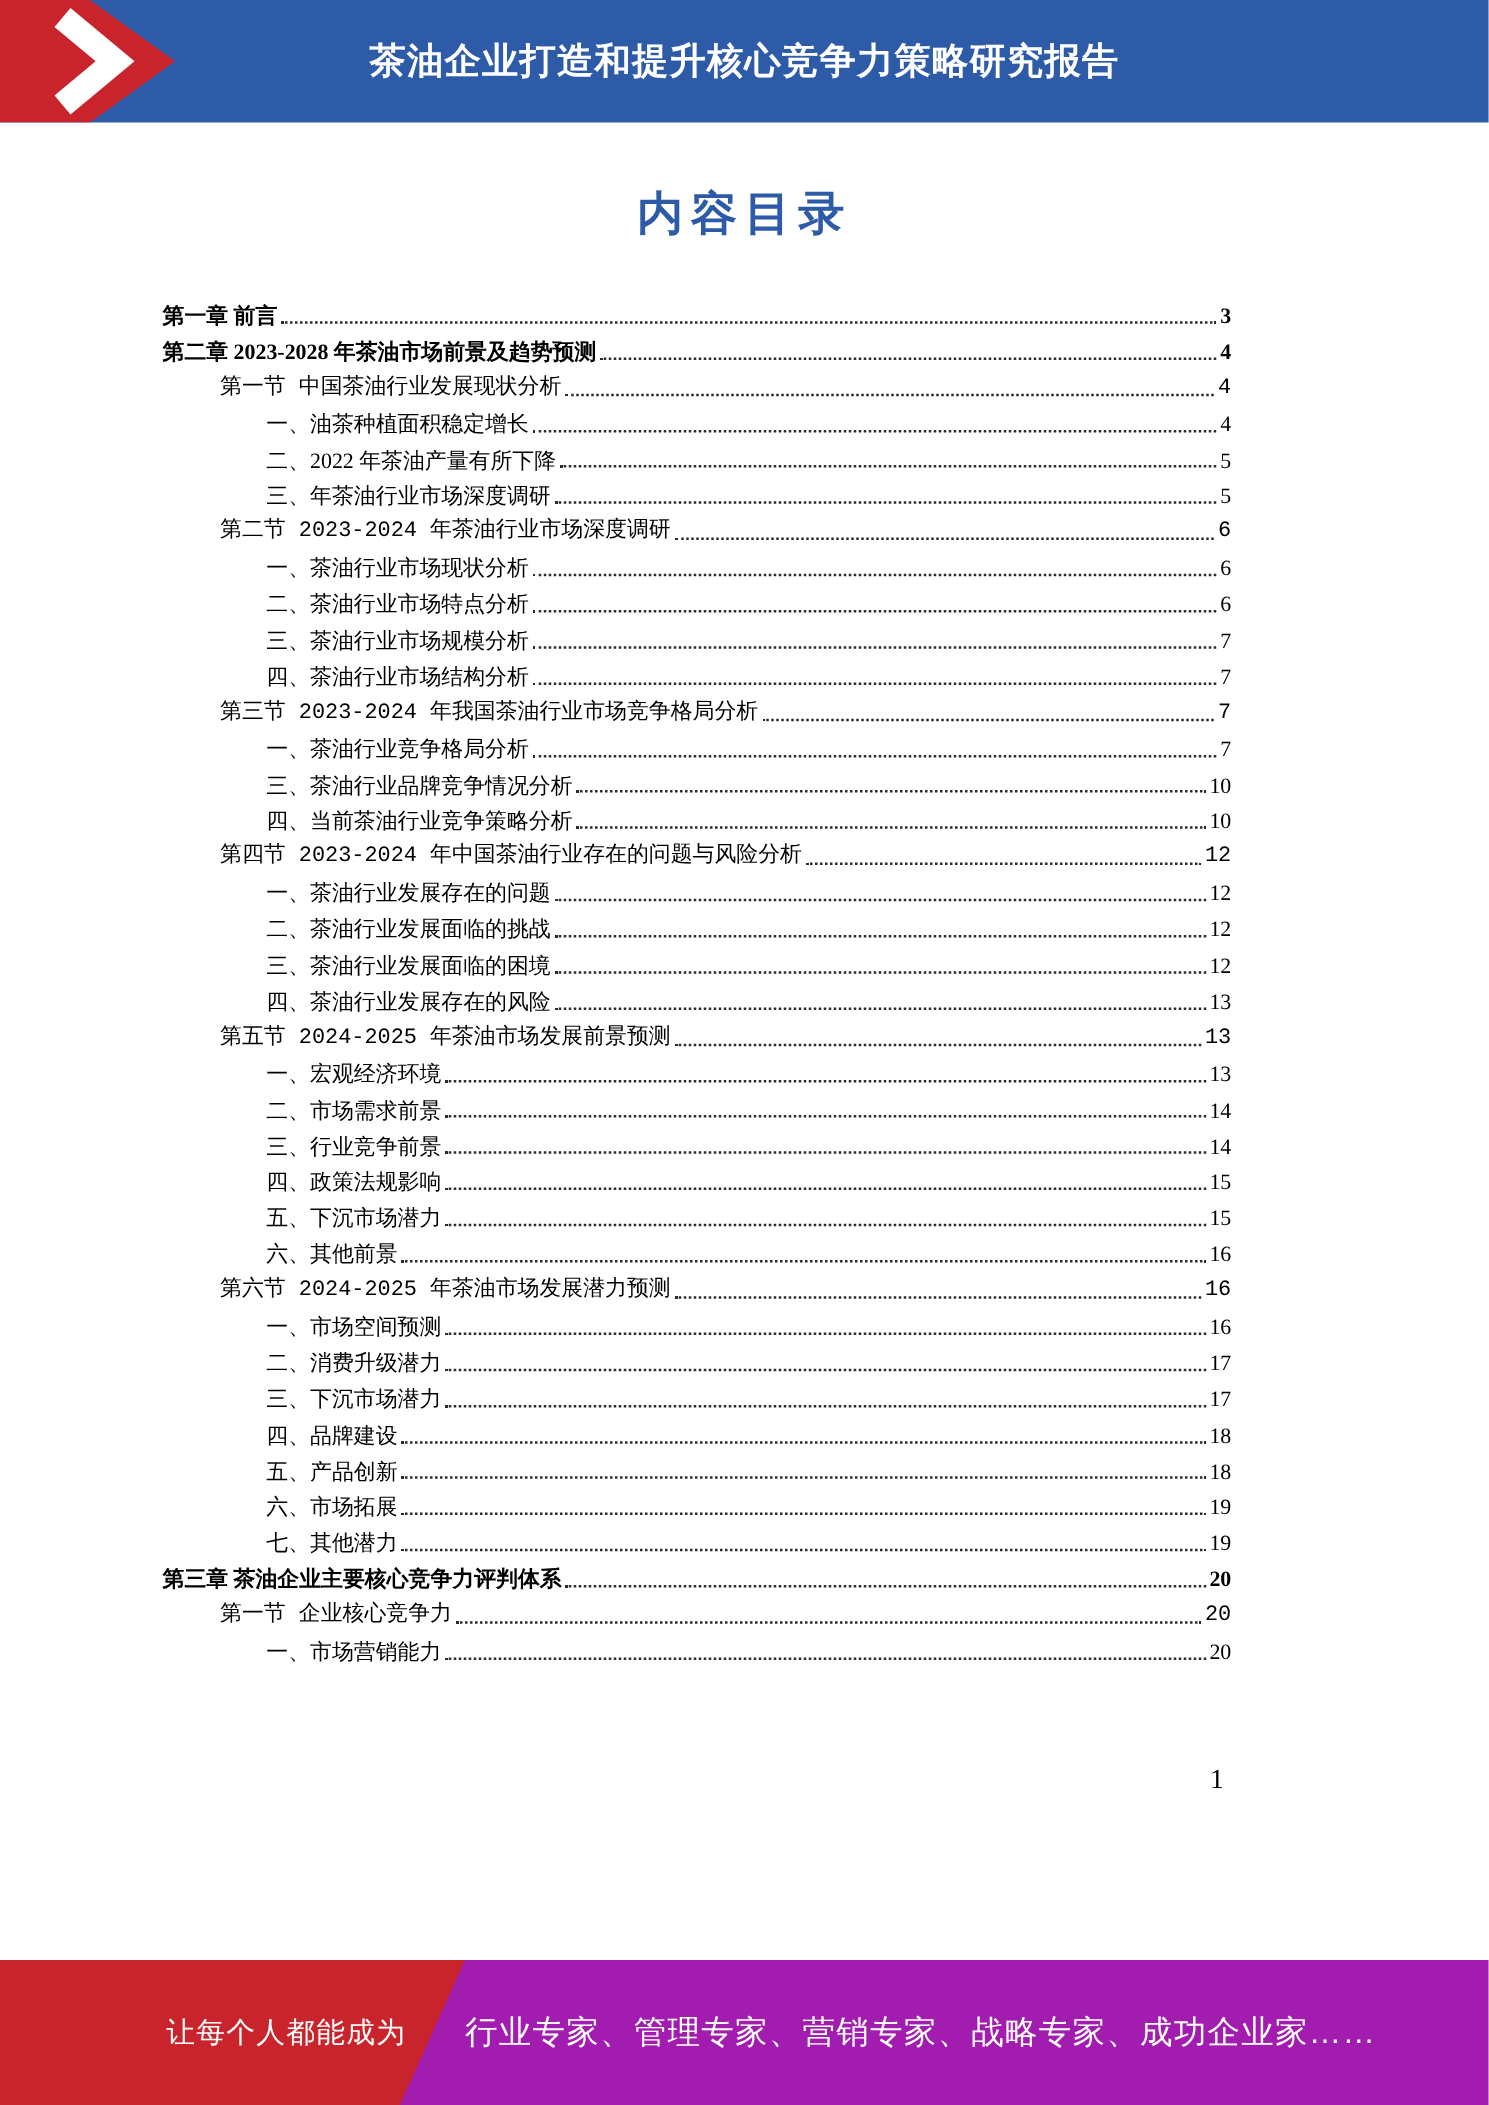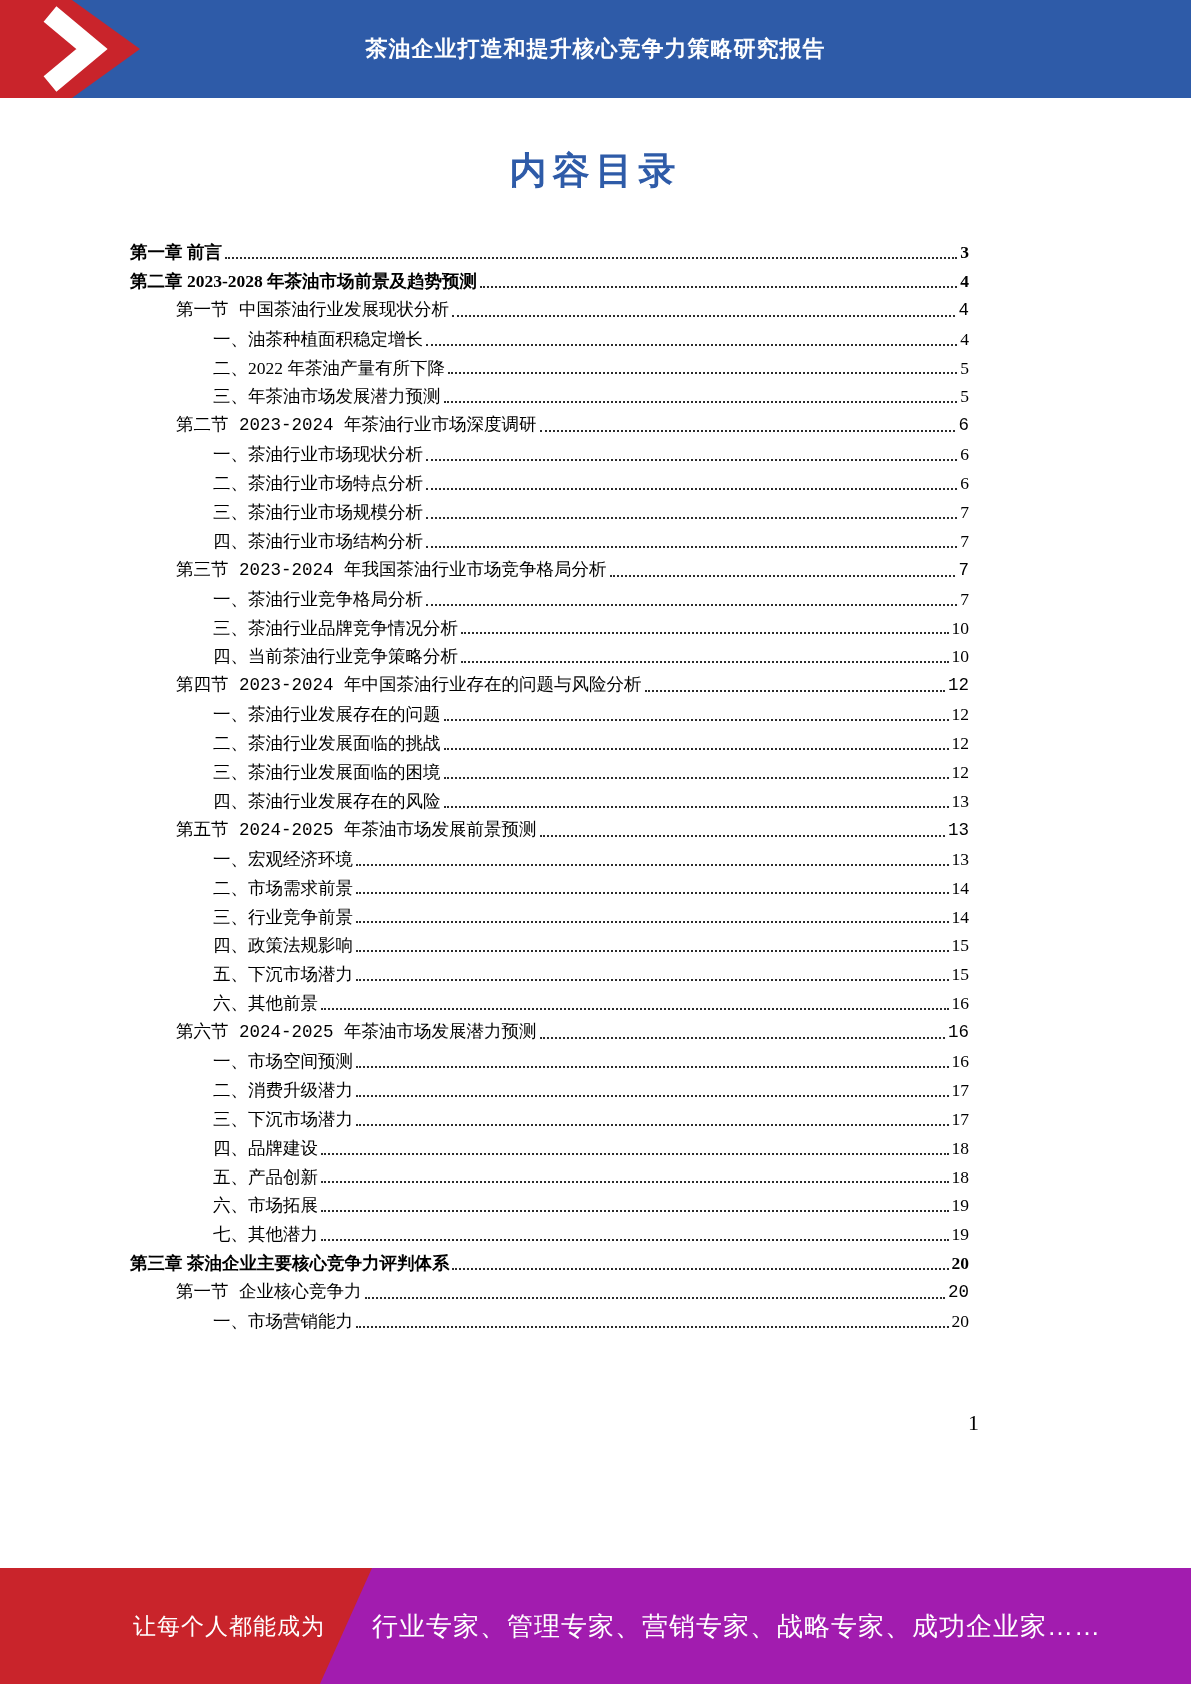--- a/index.html
+++ b/index.html
@@ -21,39 +21,39 @@
     position: absolute; left: 0; top: 0;
     width: 142px; height: 98px; display: block;
   }
   .header-title {
     position: absolute; left: 0; top: 0;
     width: 100%; height: 98px;
     display: flex; align-items: center; justify-content: center;
     color: #ffffff;
     font-family: "Liberation Sans", sans-serif;
     font-weight: bold;
-    font-size: 22px;
+    font-size: 29px;
     letter-spacing: 1px;
   }
 
   
   .toc-title {
     position: absolute; top: 146px; left: 0;
     width: 100%;
     text-align: center;
     color: #2e5ba8;
     font-weight: bold;
     font-size: 37px;
     letter-spacing: 6px;
   }
 
   
   .toc-list {
     position: absolute;
-    top: 235px; left: 130px; right: 222px;
+    top: 235px; left: 130px; right: 206px;
   }
   .toc-row {
     display: flex;
     align-items: flex-end;
     height: 28.9px;
     font-size: 17.5px;
     color: #000000;
     line-height: 1.25;
   }
   .toc-row.lvl-chapter { font-weight: bold; }
@@ -145,21 +145,21 @@
     <span class="toc-page">4</span>
   </div>
 
   <div class="toc-row lvl-item">
     <span class="toc-label">二、2022 年茶油产量有所下降</span>
     <span class="toc-dots"></span>
     <span class="toc-page">5</span>
   </div>
 
   <div class="toc-row lvl-item">
-    <span class="toc-label">三、年茶油市场发展潜力预测</span>
+    <span class="toc-label">三、年茶油行业市场深度调研</span>
     <span class="toc-dots"></span>
     <span class="toc-page">5</span>
   </div>
 
   <div class="toc-row lvl-section">
     <span class="toc-label">第二节 2023-2024 年茶油行业市场深度调研</span>
     <span class="toc-dots"></span>
     <span class="toc-page">6</span>
   </div>
 

